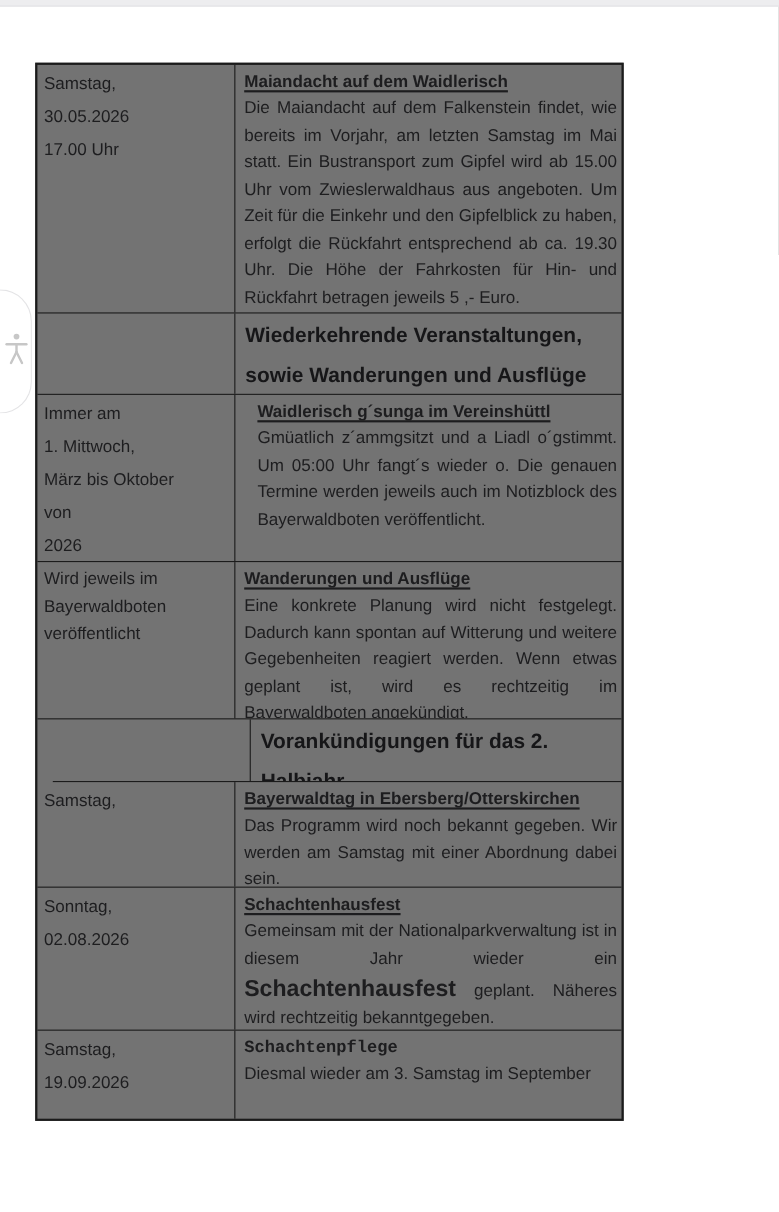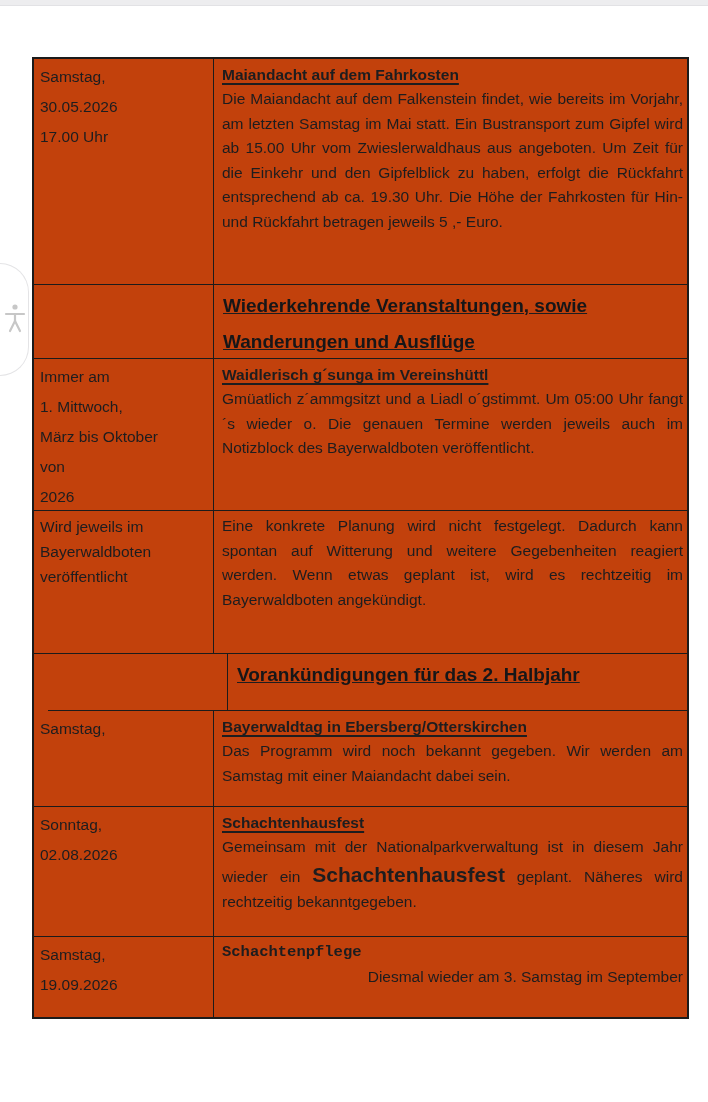--- a/index.html
+++ b/index.html
@@ -23,24 +23,24 @@
     background: rgba(255,255,255,0.92);
     border: 1px solid #e4e4e6; border-left: none;
     border-radius: 0 70px 70px 0;
     z-index: 5;
     display: flex; align-items: center; justify-content: flex-start;
     padding-left: 3px; box-sizing: border-box;
     cursor: pointer;
   }
   .events-table {
     position: absolute; left: 32px; top: 57px;
-    width: 657px;
+    width: 535px;
     border: 2px solid #1b1b1b;
     box-sizing: border-box;
-    background: #c2410c;
+    background: #737373;
   }
   .row { display: flex; border-bottom: 1px solid #1b1b1b; box-sizing: border-box; }
   .row:last-child { border-bottom: none; }
   .cell-left {
     width: 180px; flex: 0 0 180px;
     border-right: 1px solid #1b1b1b;
     box-sizing: border-box;
     padding: 3px 4px 0 6px;
     font-size: 15.5px;
     overflow: hidden;
@@ -69,32 +69,31 @@
   .event-body .big-word {
     font-size: 21px;
     font-weight: 700;
     line-height: 30px;
   }
   .section-cell {
     flex: 1 1 auto;
     box-sizing: border-box;
     padding: 3px 6px 0 9px;
     overflow: hidden;
-    text-decoration: underline;
   }
   .section-heading {
     font-size: 19px;
     font-weight: 700;
     line-height: 36px;
     color: #161618;
   }
   
   .r1 { height: 226px; }
   .r2 { height: 74px;  }
-  .r3 { height: 152px; }
+  .r3 { height: 152px; gap: 12px; }
   .r4 { height: 143px; }
   .r5 { height: 57px; margin-left: 14px;  }
   .r6 { height: 96px;  }
   .r7 { height: 130px; }
   .r8 { height: 80px;  }
 </style>
 </head>
 <body>
 
 <div class="top-strip"></div>
@@ -113,21 +112,21 @@
 
 <div class="events-table">
 
   <div class="row r1">
     <div class="cell-left">
       <span class="dline">Samstag,</span>
       <span class="dline">30.05.2026</span>
       <span class="dline">17.00 Uhr</span>
     </div>
     <div class="cell-right">
-      <div class="event-title">Maiandacht auf dem Fahrkosten</div>
+      <div class="event-title">Maiandacht auf dem Waidlerisch</div>
       <div class="event-body">Die Maiandacht auf dem Falkenstein findet, wie bereits im Vorjahr, am letzten Samstag im Mai statt. Ein Bustransport zum Gipfel wird ab 15.00 Uhr vom Zwieslerwaldhaus aus angeboten. Um Zeit für die Einkehr und den Gipfelblick zu haben, erfolgt die Rückfahrt entsprechend ab ca. 19.30 Uhr. Die Höhe der Fahrkosten für Hin- und Rückfahrt betragen jeweils 5 ,- Euro.</div>
     </div>
   </div>
 
   <div class="row r2">
     <div class="cell-left"></div>
     <div class="section-cell">
       <div class="section-heading">Wiederkehrende Veranstaltungen, sowie Wanderungen und Ausflüge</div>
     </div>
   </div>
@@ -146,38 +145,39 @@
     </div>
   </div>
 
   <div class="row r4">
     <div class="cell-left tight">
       <span class="dline">Wird jeweils im</span>
       <span class="dline">Bayerwaldboten</span>
       <span class="dline">veröffentlicht</span>
     </div>
     <div class="cell-right">
+      <div class="event-title">Wanderungen und Ausflüge</div>
       <div class="event-body">Eine konkrete Planung wird nicht festgelegt. Dadurch kann spontan auf Witterung und weitere Gegebenheiten reagiert werden. Wenn etwas geplant ist, wird es rechtzeitig im Bayerwaldboten angekündigt.</div>
     </div>
   </div>
 
   <div class="row r5">
     <div class="cell-left"></div>
     <div class="section-cell">
       <div class="section-heading">Vorankündigungen für das 2. Halbjahr</div>
     </div>
   </div>
 
   <div class="row r6">
     <div class="cell-left">
       <span class="dline">Samstag,</span>
     </div>
     <div class="cell-right">
       <div class="event-title">Bayerwaldtag in Ebersberg/Otterskirchen</div>
-      <div class="event-body">Das Programm wird noch bekannt gegeben. Wir werden am Samstag mit einer Maiandacht dabei sein.</div>
+      <div class="event-body">Das Programm wird noch bekannt gegeben. Wir werden am Samstag mit einer Abordnung dabei sein.</div>
     </div>
   </div>
 
   <div class="row r7">
     <div class="cell-left">
       <span class="dline">Sonntag,</span>
       <span class="dline">02.08.2026</span>
     </div>
     <div class="cell-right">
       <div class="event-title">Schachtenhausfest</div>
@@ -185,17 +185,17 @@
     </div>
   </div>
 
   <div class="row r8">
     <div class="cell-left">
       <span class="dline">Samstag,</span>
       <span class="dline">19.09.2026</span>
     </div>
     <div class="cell-right">
       <div class="event-title no-underline">Schachtenpflege</div>
-      <div class="event-body" style="text-align:right">Diesmal wieder am 3. Samstag im September</div>
+      <div class="event-body" style="text-align:left">Diesmal wieder am 3. Samstag im September</div>
     </div>
   </div>
 
 </div>
 
 </body></html>

